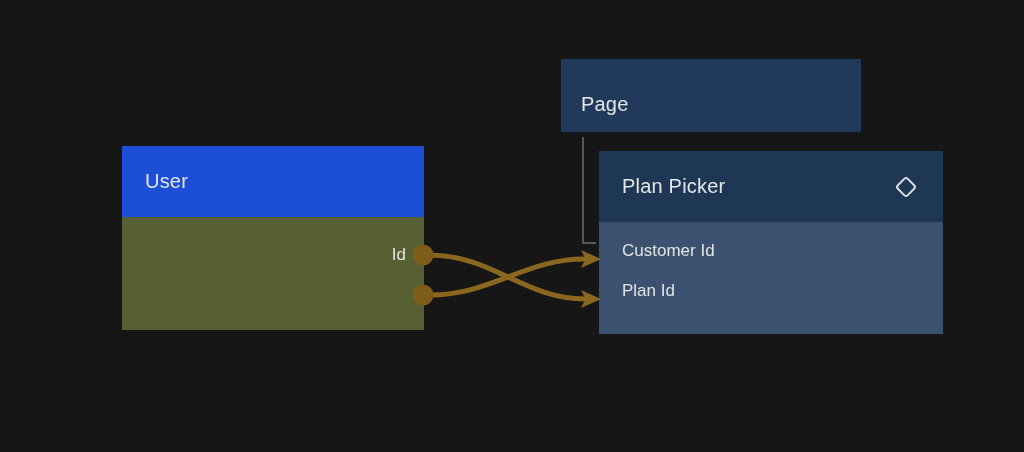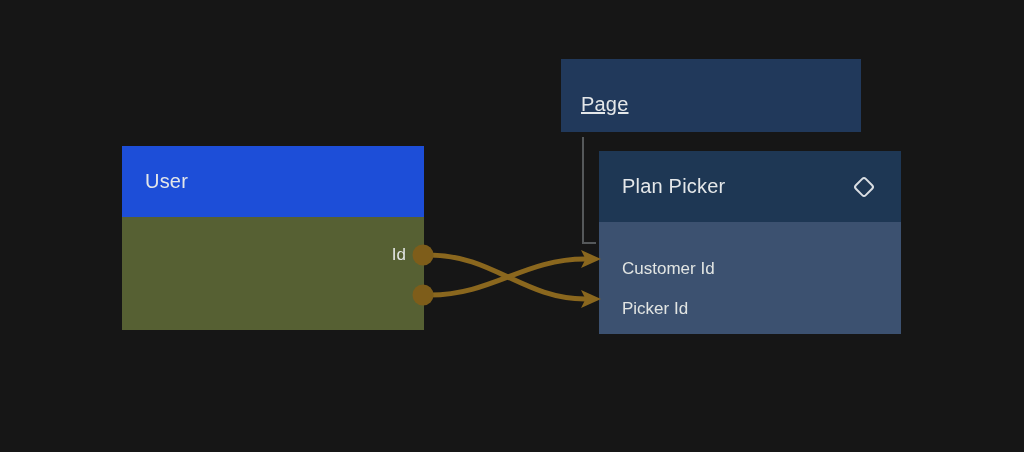--- a/index.html
+++ b/index.html
@@ -36,34 +36,34 @@
     display: flex;
     align-items: center;
     font-size: 17px;
     color: #E2E5E3;
   }
   
   #node-page {
     left: 561px; top: 59px; width: 300px; height: 73px;
     background: #21395B;
   }
-  #node-page .node-header { height: 90px; padding-left: 20px; text-decoration: underline; }
+  #node-page .node-header { height: 90px; padding-left: 20px; }
   
   #node-user {
     left: 122px; top: 146px; width: 302px;
   }
   #node-user .node-header { height: 71px; background: #1d4ed8; }
   #node-user .node-body { background: #566033; height: 113px; padding-top: 18px; box-sizing: border-box; }
   #node-user .field-row { justify-content: flex-end; padding-right: 18px; }
   
   #node-plan-picker {
-    left: 599px; top: 151px; width: 302px;
+    left: 599px; top: 151px; width: 344px;
   }
   #node-plan-picker .node-header { height: 71px; background: #1E3754; }
-  #node-plan-picker .node-body { background: #3C5170; height: 112px; padding-top: 27px; box-sizing: border-box; }
+  #node-plan-picker .node-body { background: #3C5170; height: 112px; padding-top: 9px; box-sizing: border-box; }
   #node-plan-picker .field-row { justify-content: flex-start; padding-left: 23px; }
   #edge-layer {
     position: absolute;
     left: 0; top: 0;
     width: 1024px; height: 452px;
     pointer-events: none;
   }
   #edge-layer * { pointer-events: auto; }
   .diamond-wrap { display: flex; align-items: center; }
 </style>
@@ -96,21 +96,21 @@
         <svg width="28" height="28" viewBox="0 0 28 28">
           <rect x="7" y="7" width="14" height="14" rx="2.5" transform="rotate(45 14 14)" fill="none" stroke="#DADEE3" stroke-width="2"></rect>
         </svg>
       </span>
     </div>
     <div class="node-body">
       <div class="field-row">
         <span>Customer Id</span>
       </div>
       <div class="field-row">
-        <span>Picker Id</span>
+        <span>Plan Id</span>
       </div>
     </div>
   </div>
 
   <svg id="edge-layer" width="1024" height="452" viewBox="0 0 1024 452">
 
     <path d="M583,137 L583,243 L596,243" fill="none" stroke="#55585A" stroke-width="2"></path>
 
     <path d="M430,255 C492,255 524,299 585,299" fill="none" stroke="#8A671E" stroke-width="5" stroke-linecap="round"></path>
 

